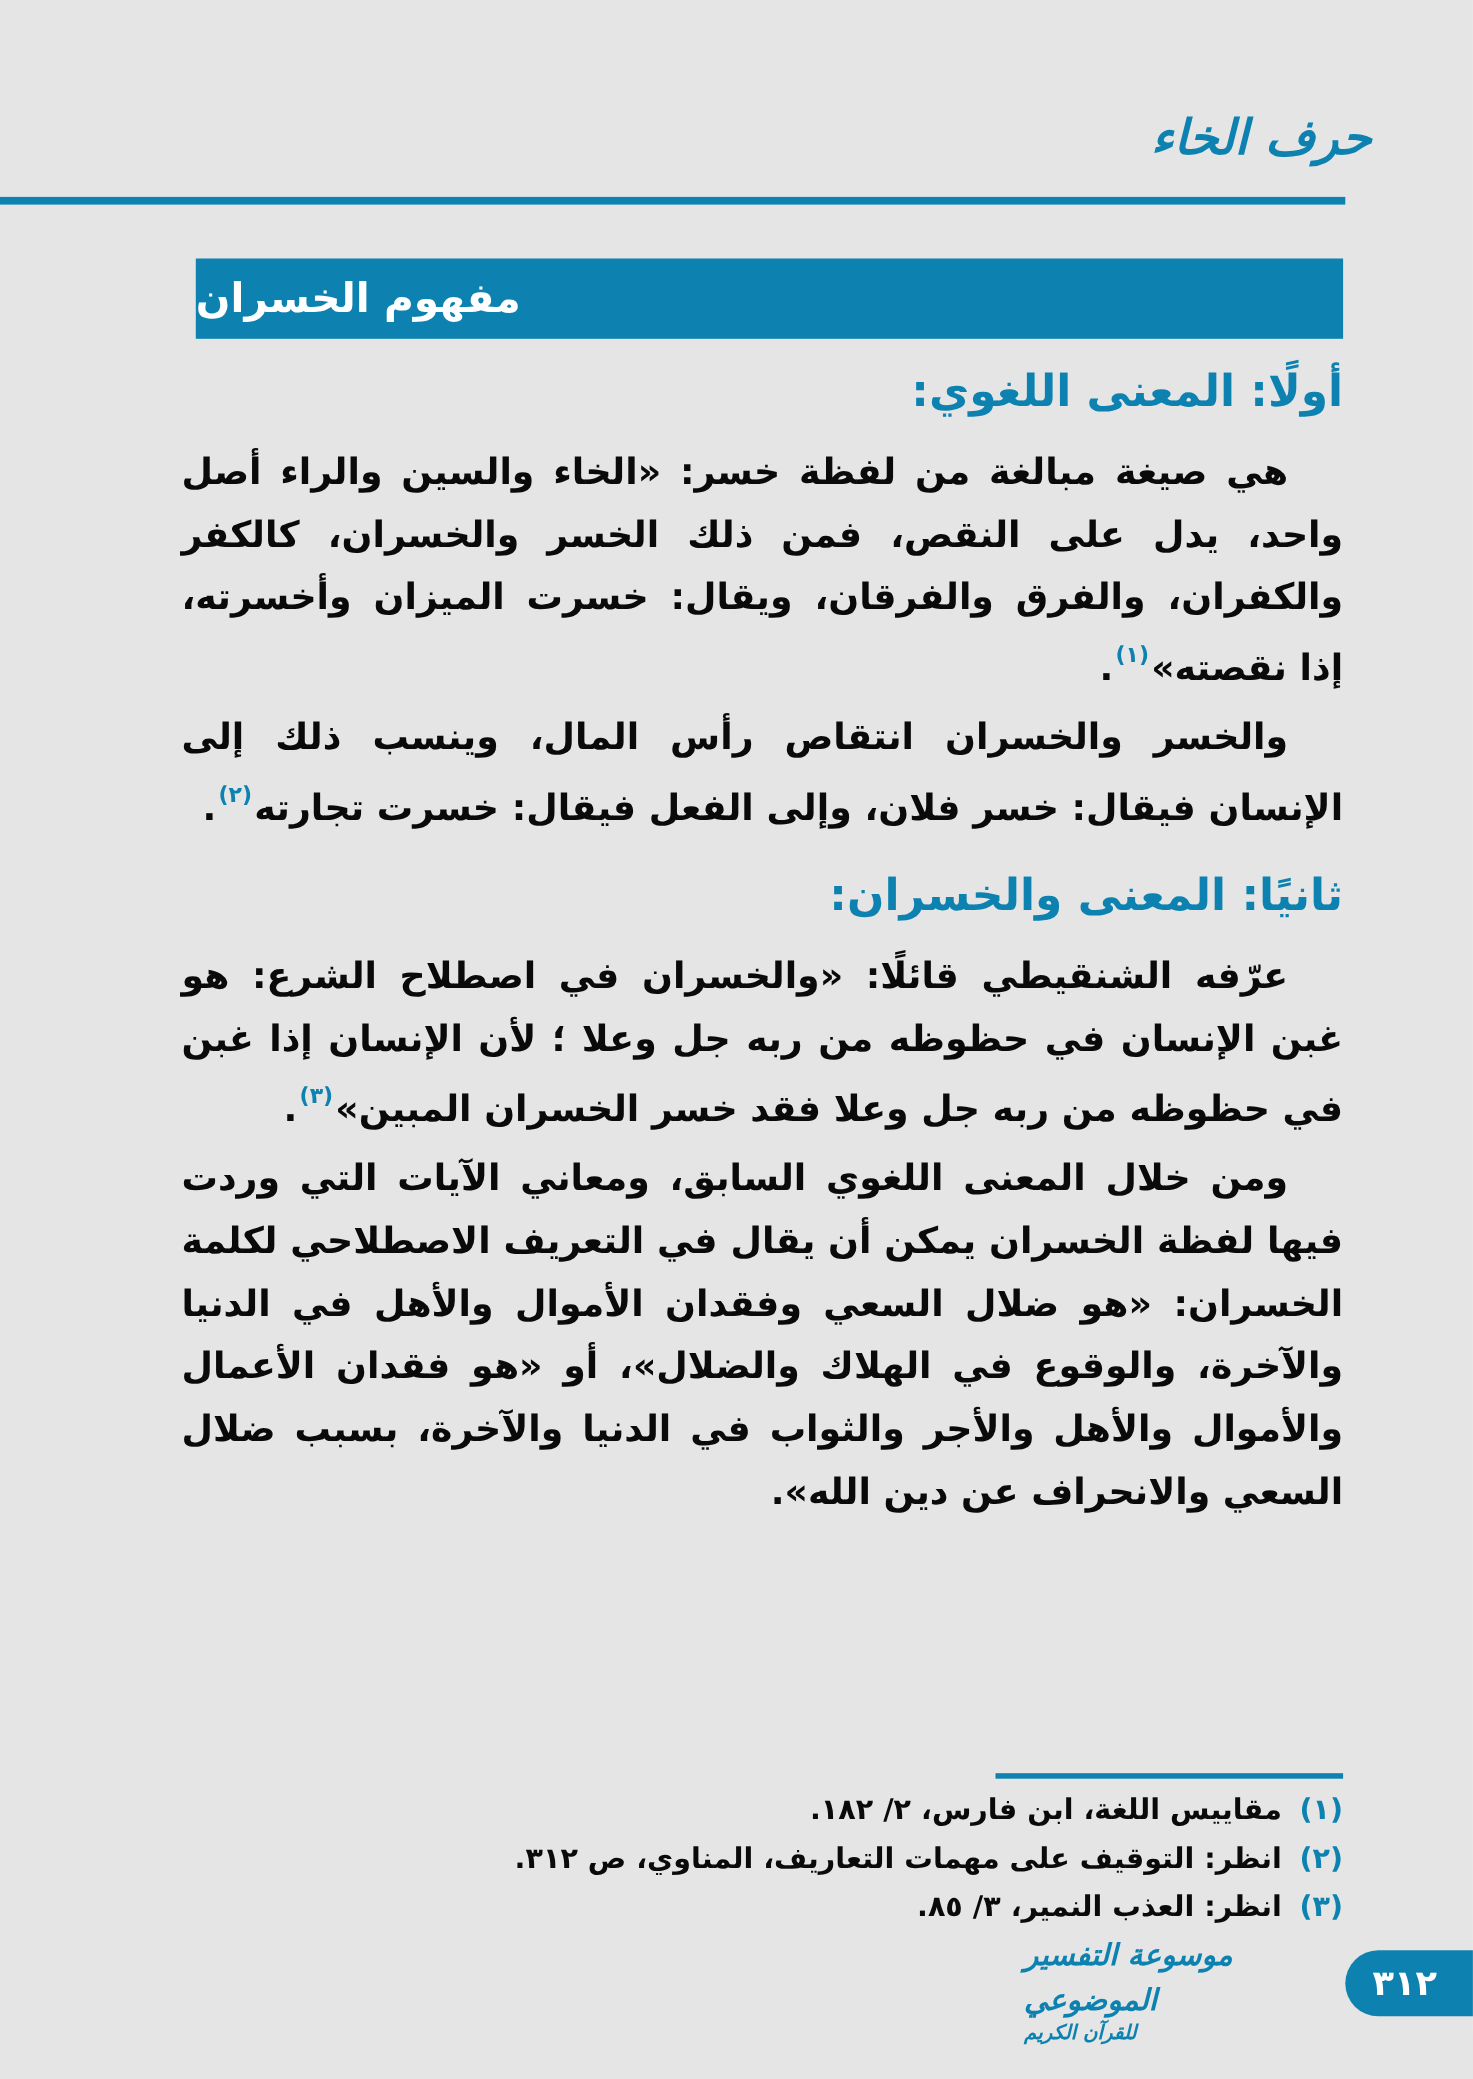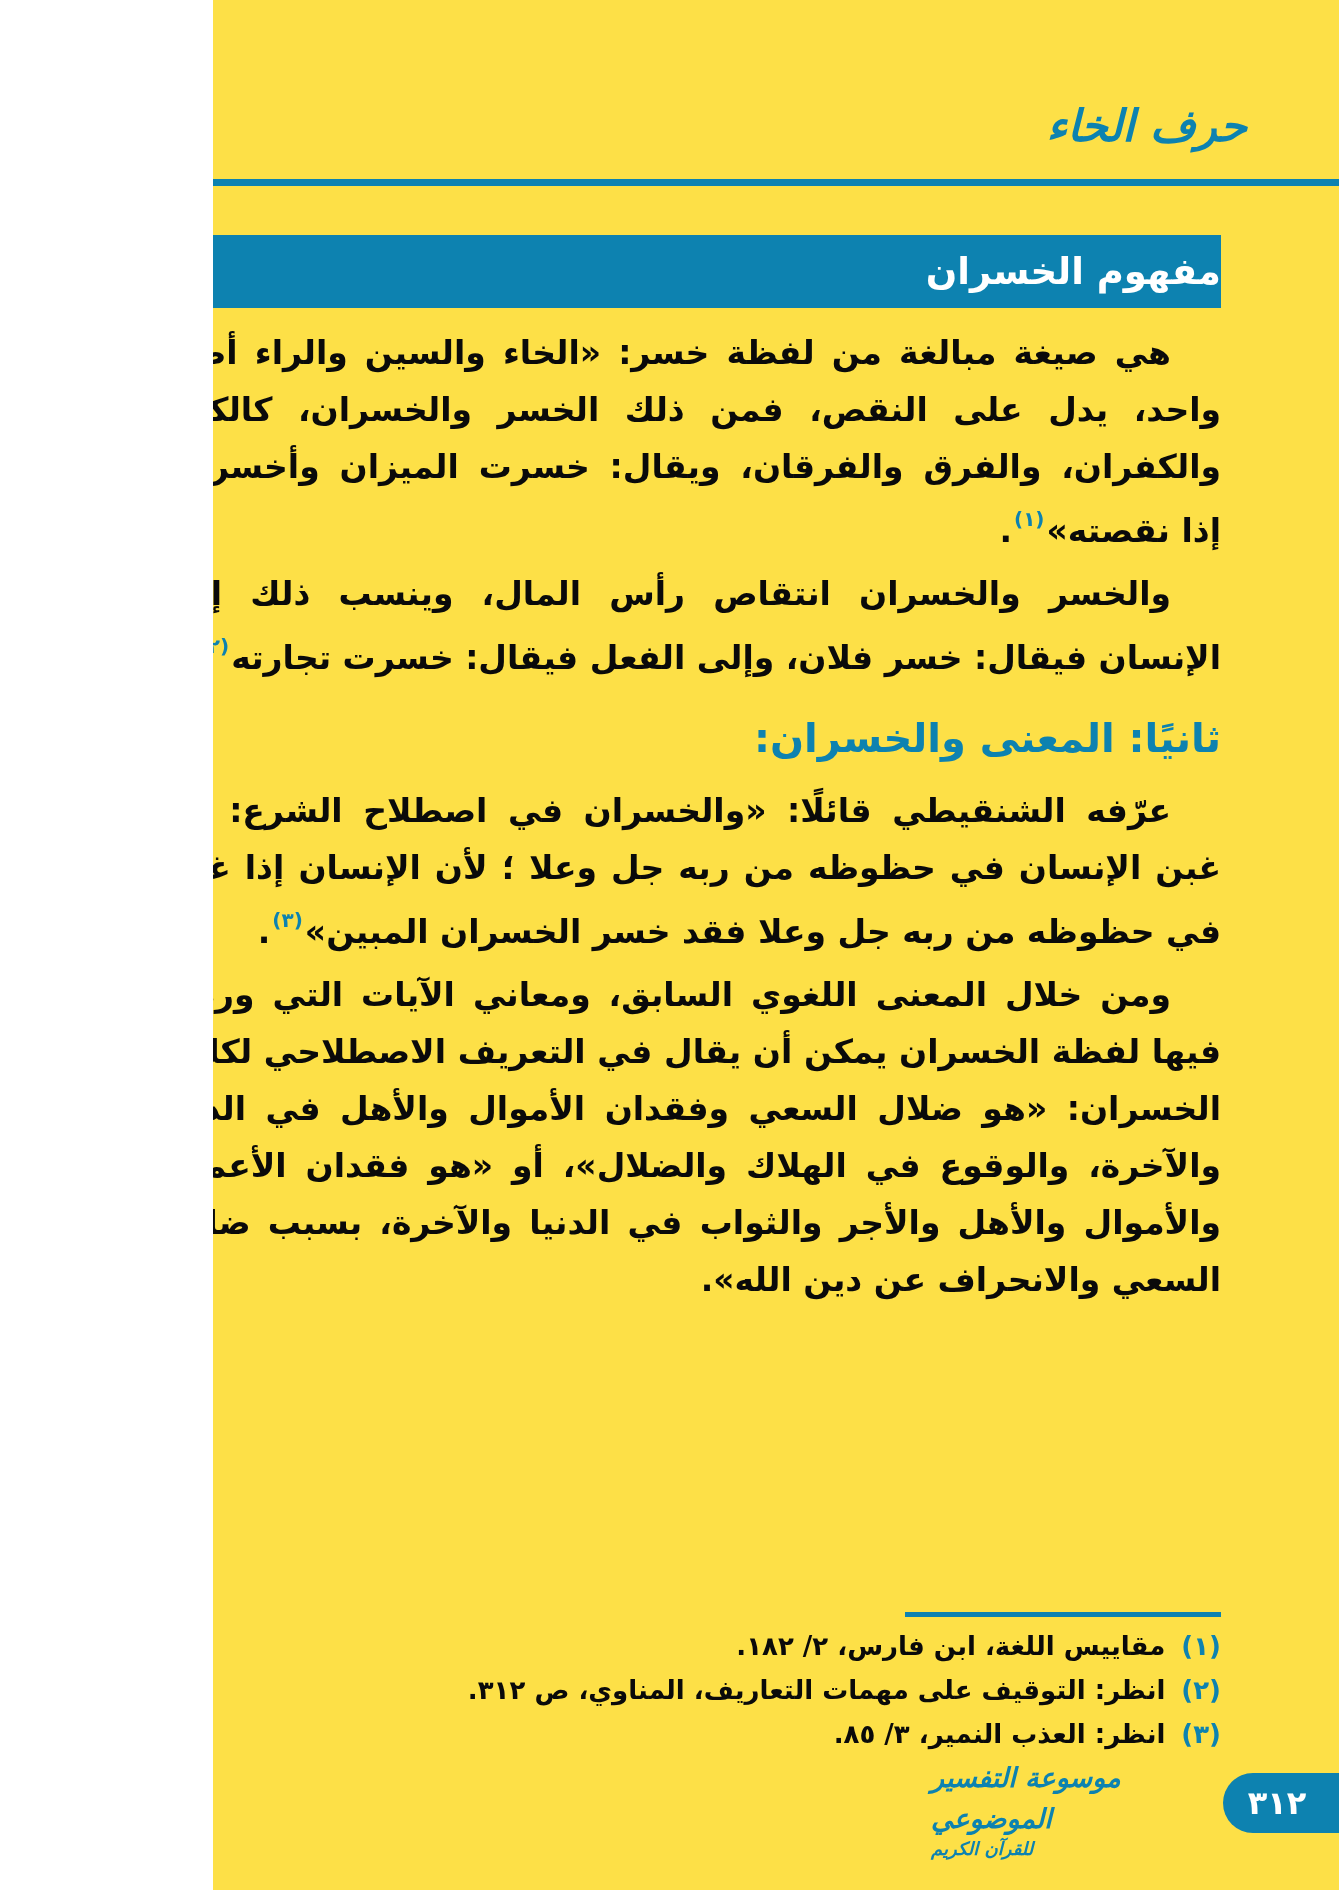--- a/index.html
+++ b/index.html
@@ -1,21 +1,21 @@
 <!DOCTYPE html>
 <html lang="ar" dir="rtl" style="--accent: #0d82b0; --ink: #0a0a0a;"><head>
 <meta charset="utf-8">
 <style>
   :root { --accent: #0d82b0; --ink: #0a0a0a; }
   html, body { margin: 0; padding: 0; background: #ffffff; }
   .page {
     position: relative;
-    width: 1126px;
+    width: 1339px;
     height: 1890px;
-    background: #fde047;
+    background: #e5e5e5;
     direction: rtl;
     font-family: "DejaVu Sans", sans-serif;
     overflow: hidden;
   }
   .chapter-header {
     position: absolute;
     top: 100px;
     right: 92px;
     color: var(--accent);
     font-size: 44px;
@@ -33,21 +33,21 @@
   }
   .title-bar {
     position: absolute;
     top: 235px;
     right: 118px;
     width: 1043px;
     height: 73px;
     background: var(--accent);
     display: flex;
     align-items: center;
-    justify-content: flex-start;
+    justify-content: flex-end;
   }
   .title-bar .title-text {
     color: #ffffff;
     font-size: 37px;
     font-weight: bold;
   }
   .content {
     position: absolute;
     top: 318px;
     right: 118px;
@@ -143,20 +143,21 @@
   <div class="chapter-header">حرف الخاء</div>
 
   <div class="header-rule"></div>
 
   <div class="title-bar">
     <span class="title-text">مفهوم الخسران</span>
   </div>
 
   <div class="content">
 
+    <h2 class="blue-heading first">أولًا: المعنى اللغوي:</h2>
 
     <p class="body-para"><span>هي صيغة مبالغة من لفظة خسر: «الخاء والسين والراء أصل واحد، يدل على النقص، فمن ذلك الخسر والخسران، كالكفر والكفران، والفرق والفرقان، ويقال: خسرت الميزان وأخسرته، إذا نقصته»</span><sup class="fn-ref">(١)</sup><span>.</span></p>
 
     <p class="body-para"><span>والخسر والخسران انتقاص رأس المال، وينسب ذلك إلى الإنسان فيقال: خسر فلان، وإلى الفعل فيقال: خسرت تجارته</span><sup class="fn-ref">(٢)</sup><span>.</span></p>
 
     <h2 class="blue-heading">ثانيًا: المعنى والخسران:</h2>
 
     <p class="body-para"><span>عرّفه الشنقيطي قائلًا: «والخسران في اصطلاح الشرع: هو غبن الإنسان في حظوظه من ربه جل وعلا ؛ لأن الإنسان إذا غبن في حظوظه من ربه جل وعلا فقد خسر الخسران المبين»</span><sup class="fn-ref">(٣)</sup><span>.</span></p>
 
     <p class="body-para"><span>ومن خلال المعنى اللغوي السابق، ومعاني الآيات التي وردت فيها لفظة الخسران يمكن أن يقال في التعريف الاصطلاحي لكلمة الخسران: «هو ضلال السعي وفقدان الأموال والأهل في الدنيا والآخرة، والوقوع في الهلاك والضلال»، أو «هو فقدان الأعمال والأموال والأهل والأجر والثواب في الدنيا والآخرة، بسبب ضلال السعي والانحراف عن دين الله».</span></p>

